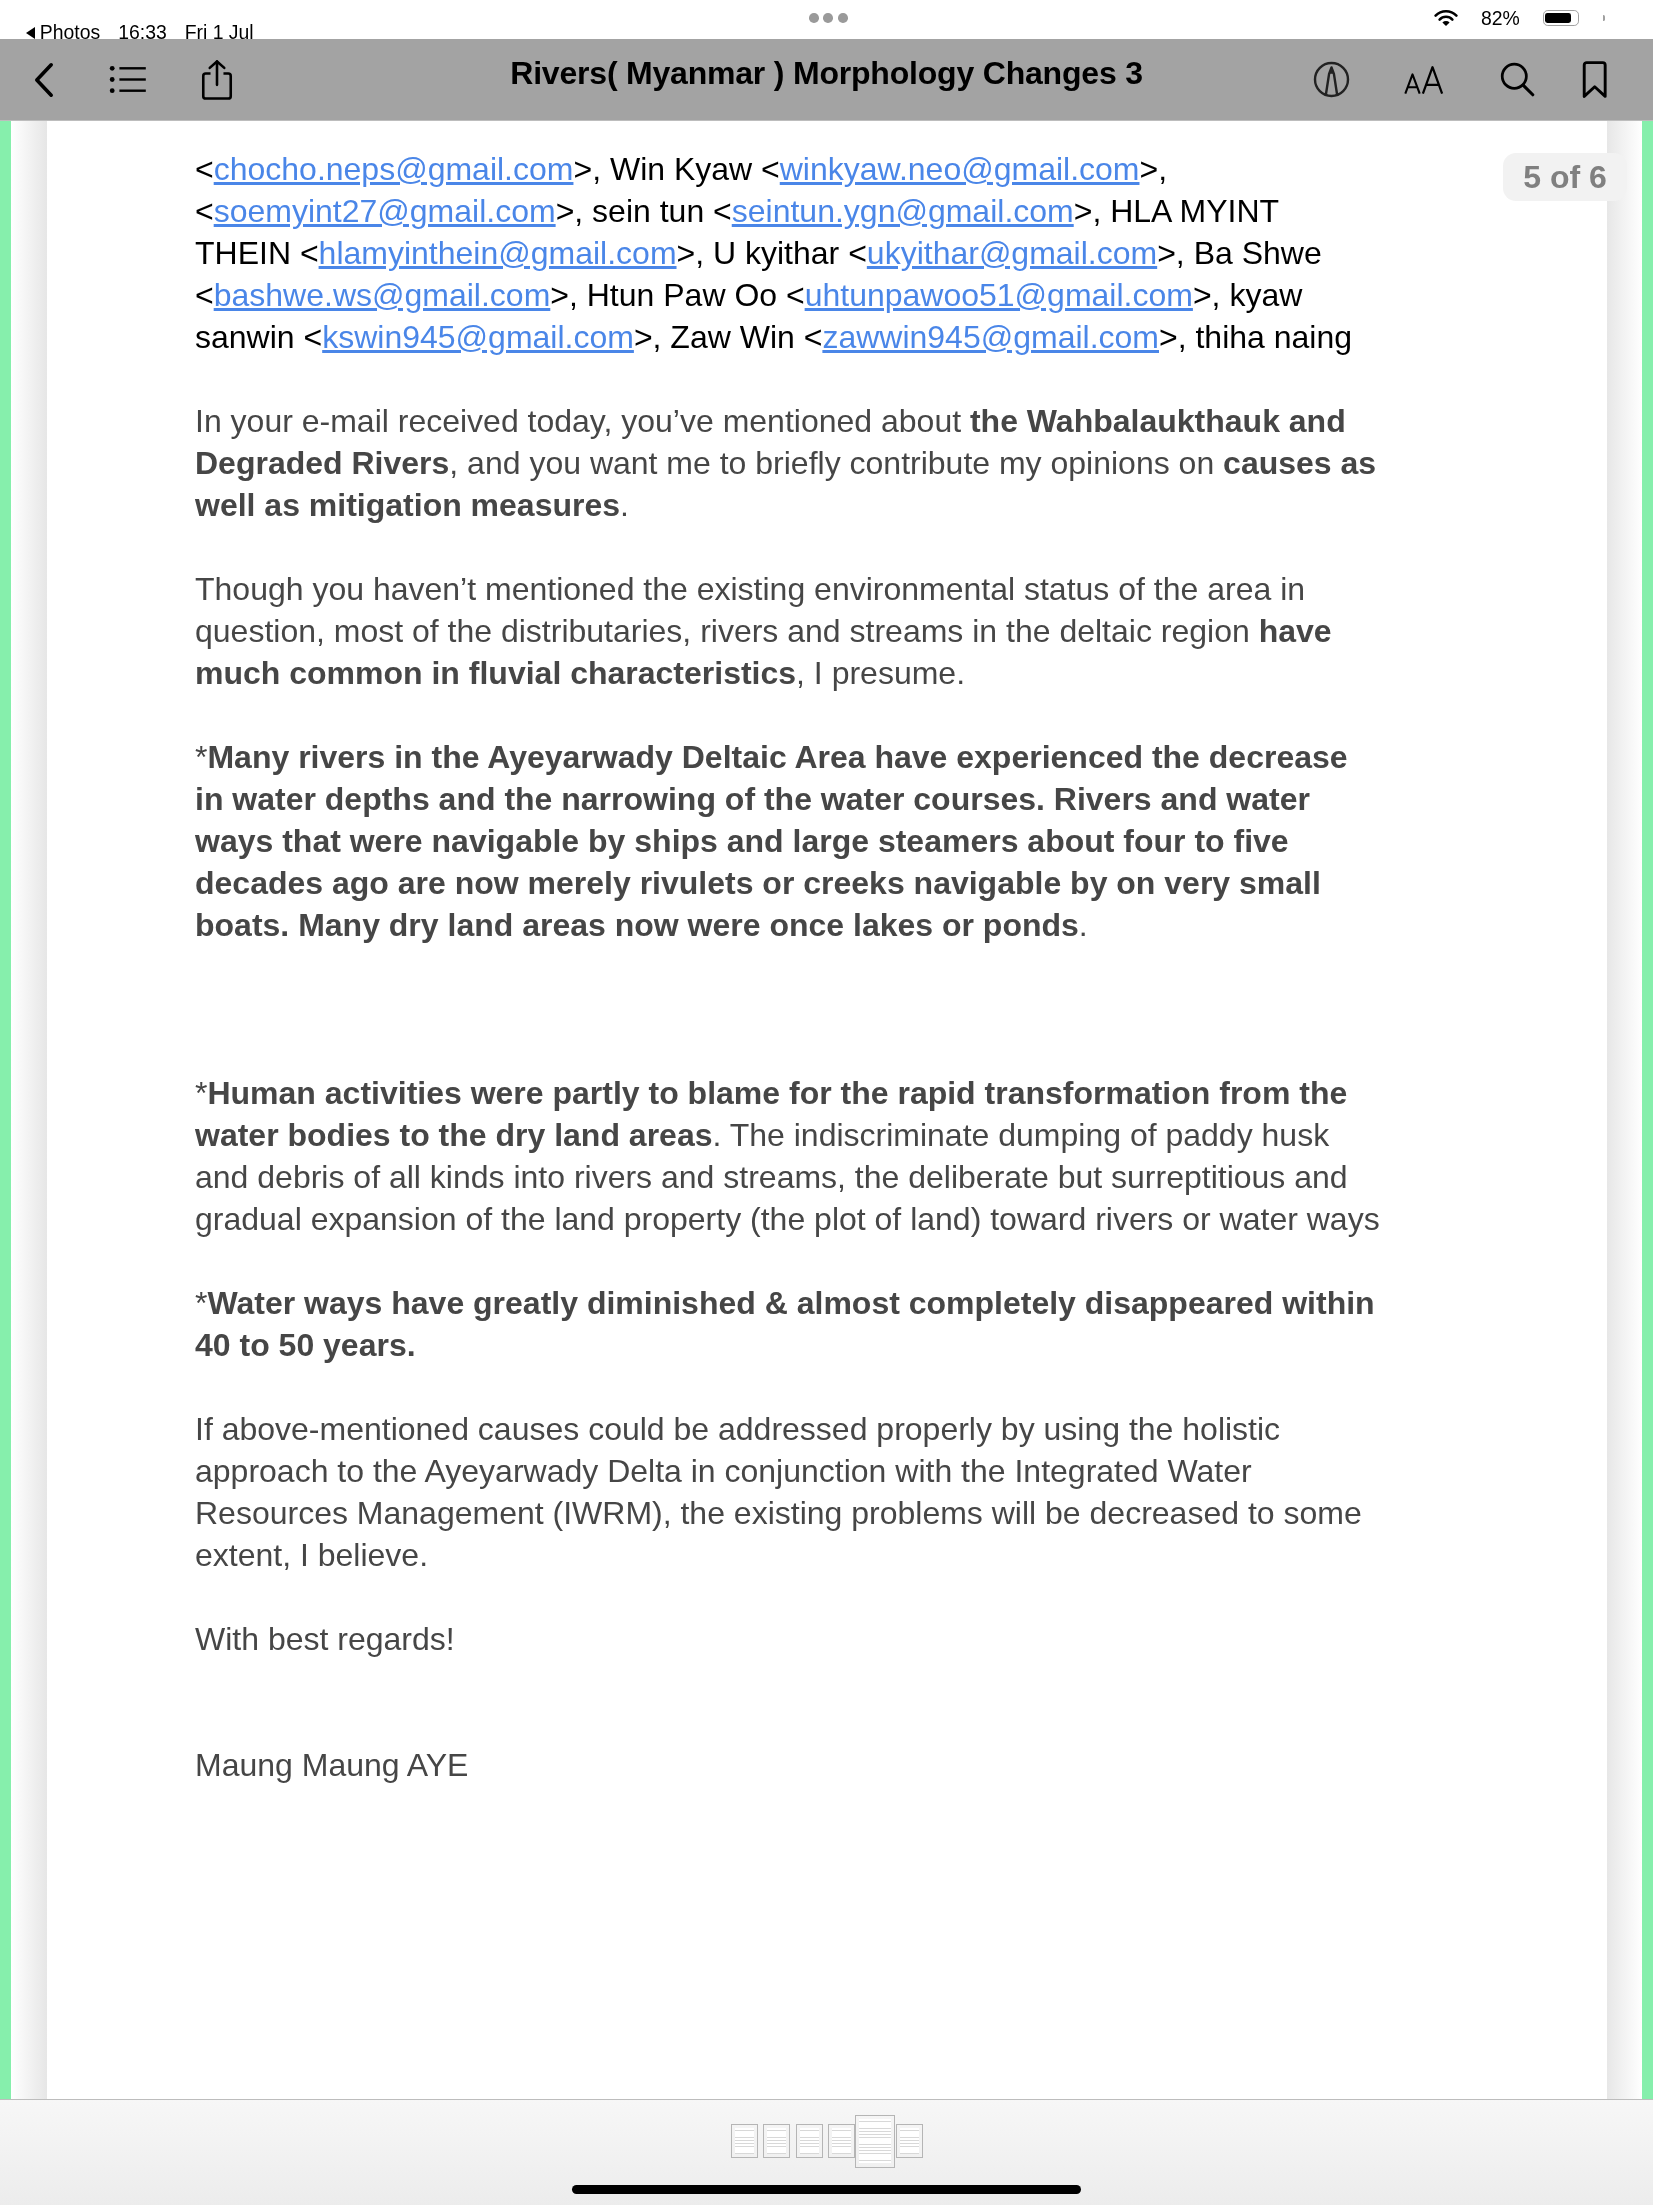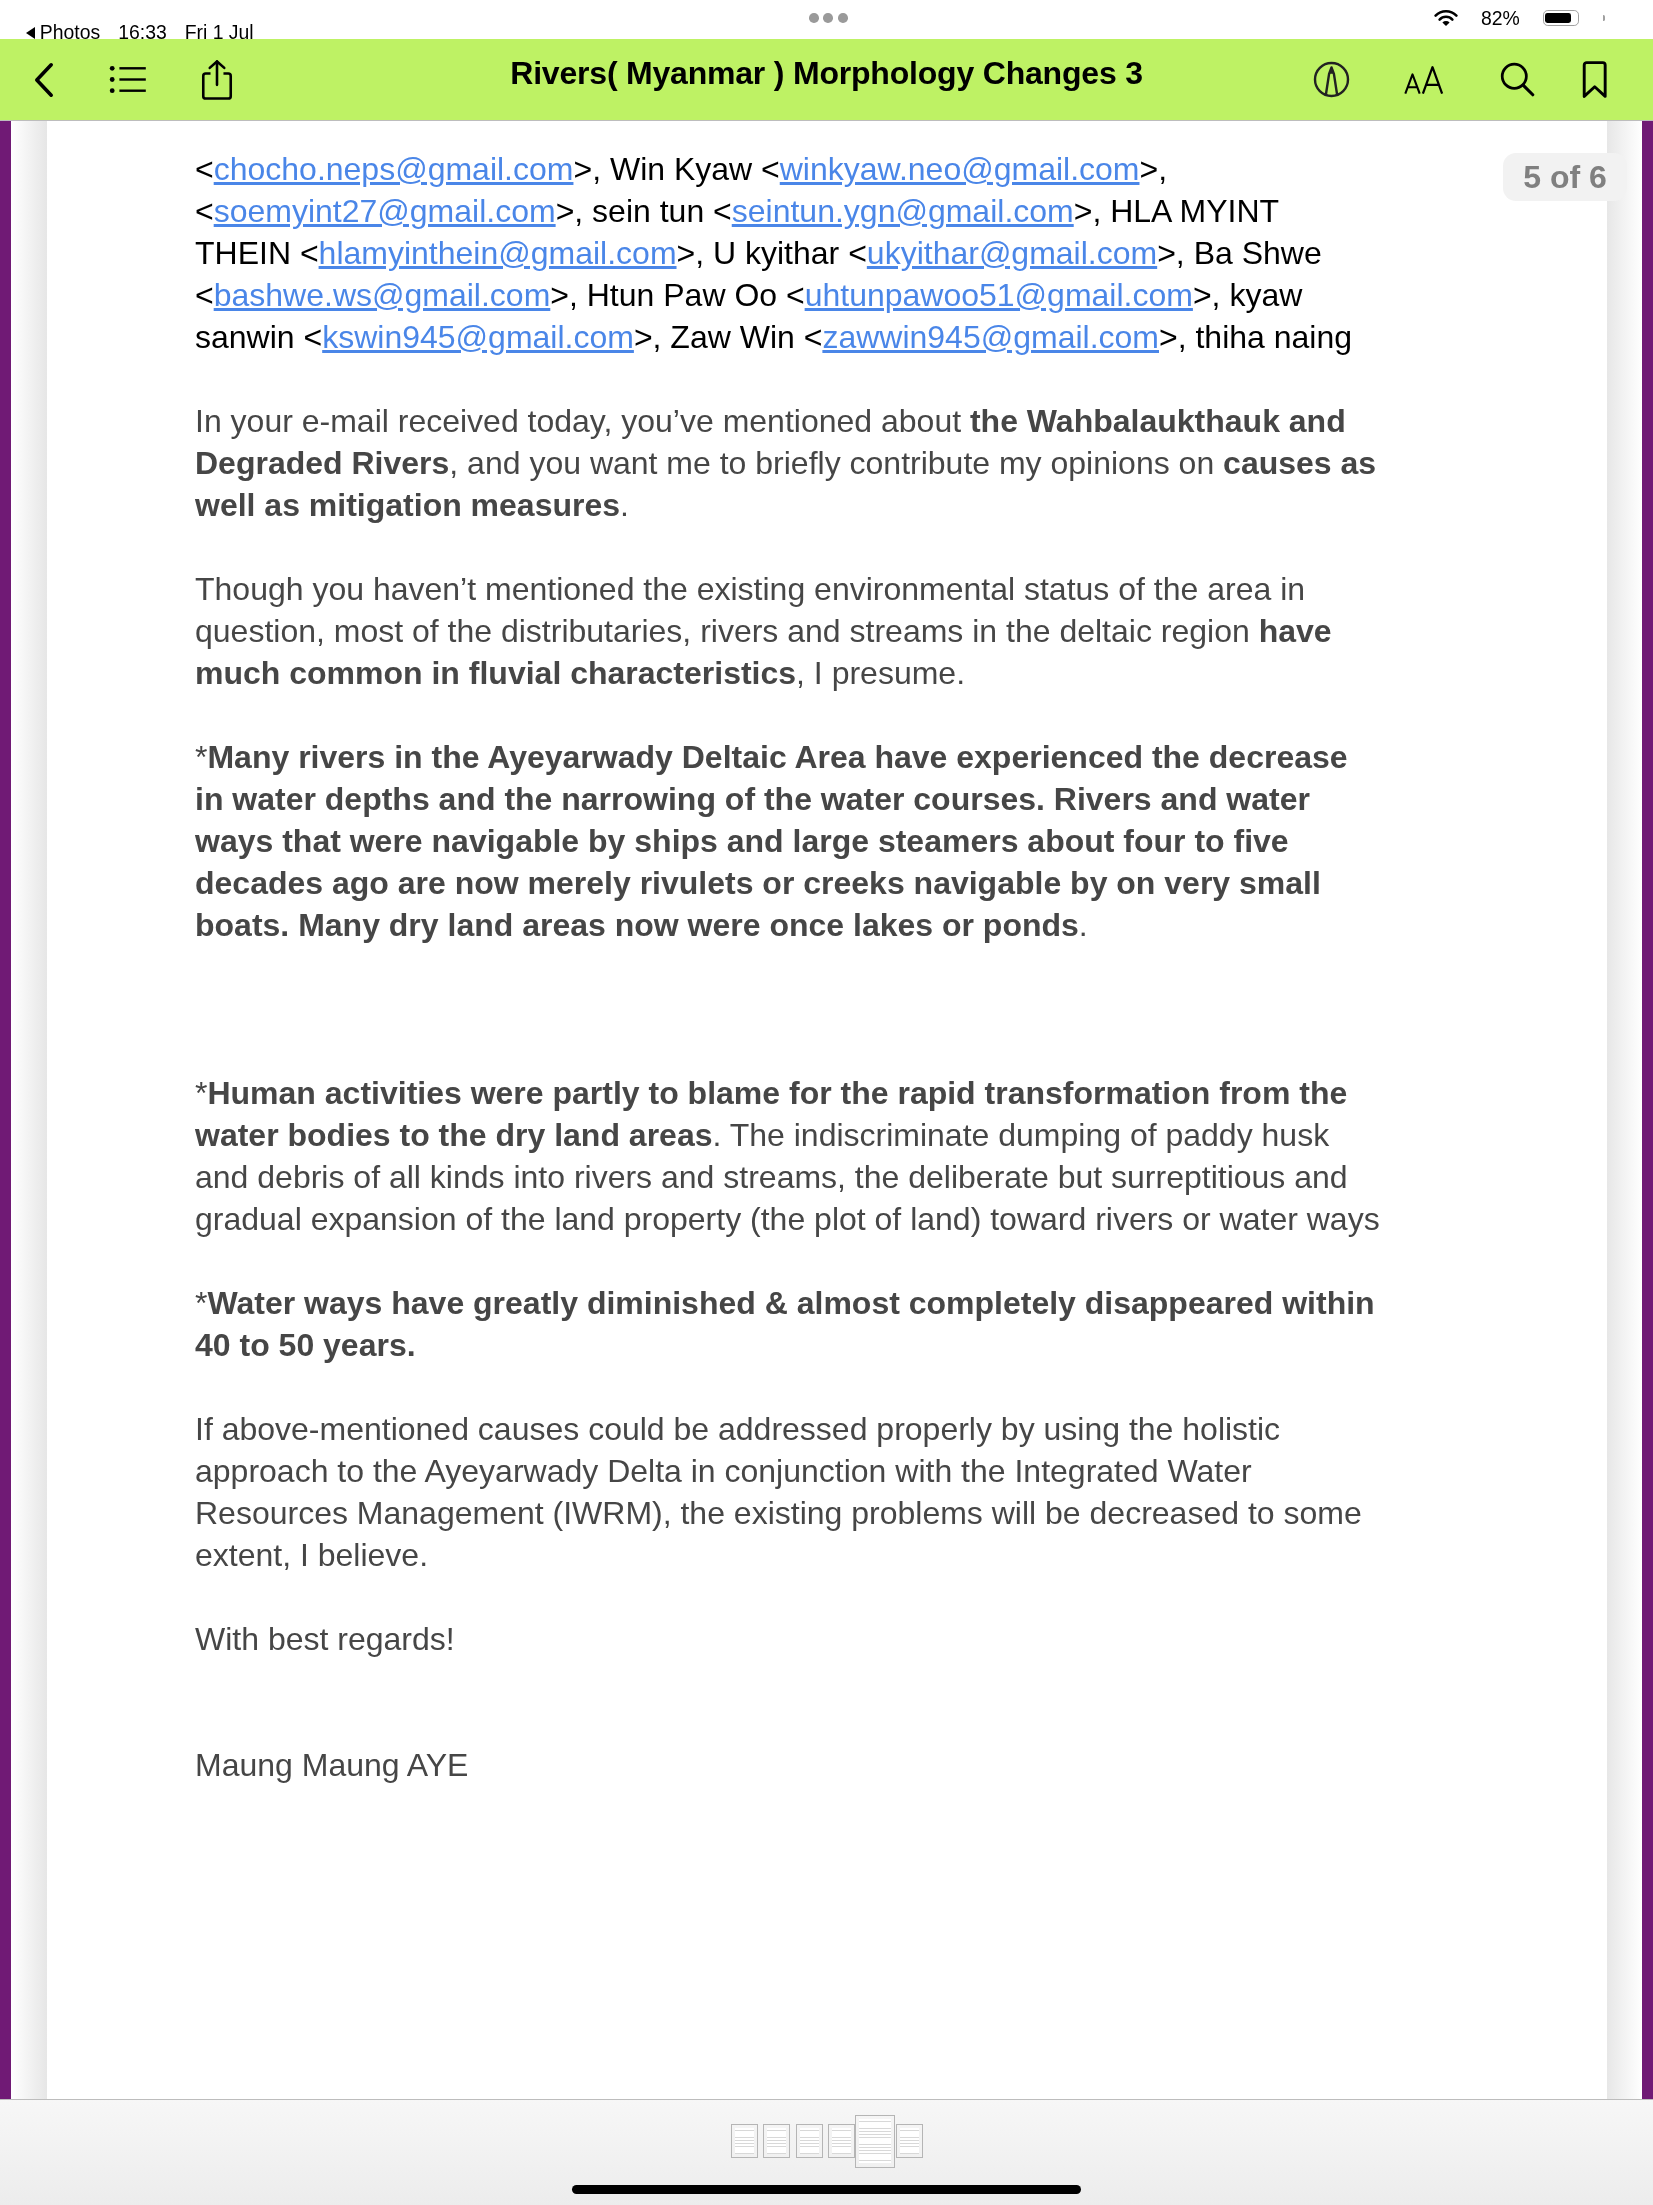--- a/index.html
+++ b/index.html
@@ -14,26 +14,26 @@
   .status-left .back-app { display: flex; align-items: center; gap: 4.8px; }
   .tri-left { width: 0; height: 0; border-top: 6.5px solid transparent; border-bottom: 6.5px solid transparent; border-right: 9.7px solid #000; display: inline-block; }
   .multitask-dots { position: absolute; left: 809px; top: 13px; display: flex; gap: 4.8px; }
   .multitask-dots span { width: 9.7px; height: 9.7px; border-radius: 50%; background: #9a9a9a; display: block; }
   .status-right { position: absolute; right: 48px; top: 6.5px; display: flex; align-items: center; gap: 23px; }
   .battery { width: 36px; height: 16px; border: 1.6px solid #a0a0a0; border-radius: 4.8px; position: relative; box-sizing: border-box; padding: 1.6px; }
   .battery .fill { height: 100%; background: #000; border-radius: 2.4px; }
   .battery-cap { width: 2.4px; height: 6.5px; background: #a0a0a0; border-radius: 0 1.6px 1.6px 0; margin-left: 0.8px; }
 
   
-  .nav-bar { position: absolute; left: 0; top: 39px; width: 1653px; height: 81px; border-bottom: 1.6px solid #bdbdbd; background: #bef264; }
+  .nav-bar { position: absolute; left: 0; top: 39px; width: 1653px; height: 81px; border-bottom: 1.6px solid #bdbdbd; background: #a3a3a3; }
   .nav-icon { position: absolute; top: 0; height: 81px; display: flex; align-items: center; justify-content: center; }
   .doc-title { position: absolute; left: 0; right: 0; top: 16px; text-align: center; font-size: 32px; font-weight: bold; color: #000; letter-spacing: -0.2px; }
 
   
-  .page-area { position: absolute; left: 0; top: 121px; width: 1653px; height: 1978px; background: #701a75; overflow: hidden; }
+  .page-area { position: absolute; left: 0; top: 121px; width: 1653px; height: 1978px; background: #86efac; overflow: hidden; }
   .page-shadow-l { position: absolute; left: 11.3px; top: 0; width: 36px; height: 100%; background: linear-gradient(to right, #ffffff, #e6e6e6); }
   .page-shadow-r { position: absolute; left: 1606px; top: 0; width: 36px; height: 100%; background: linear-gradient(to left, #ffffff, #e6e6e6); }
   .page { position: absolute; left: 47px; top: 0; width: 1560px; height: 100%; background: #fff; }
   .page-content { position: absolute; left: 148px; top: 27.4px; width: 1372px; }
   .line { white-space: nowrap; font-size: 32px; line-height: 42px; height: 42px; color: #464646; }
   .line.header-line { color: #000; }
   .gap { height: 42px; }
   .gap2 { height: 84px; }
   .b { font-weight: bold; }
   a.email { color: #4a86e8; text-decoration: underline; text-underline-offset: 2.4px; }

